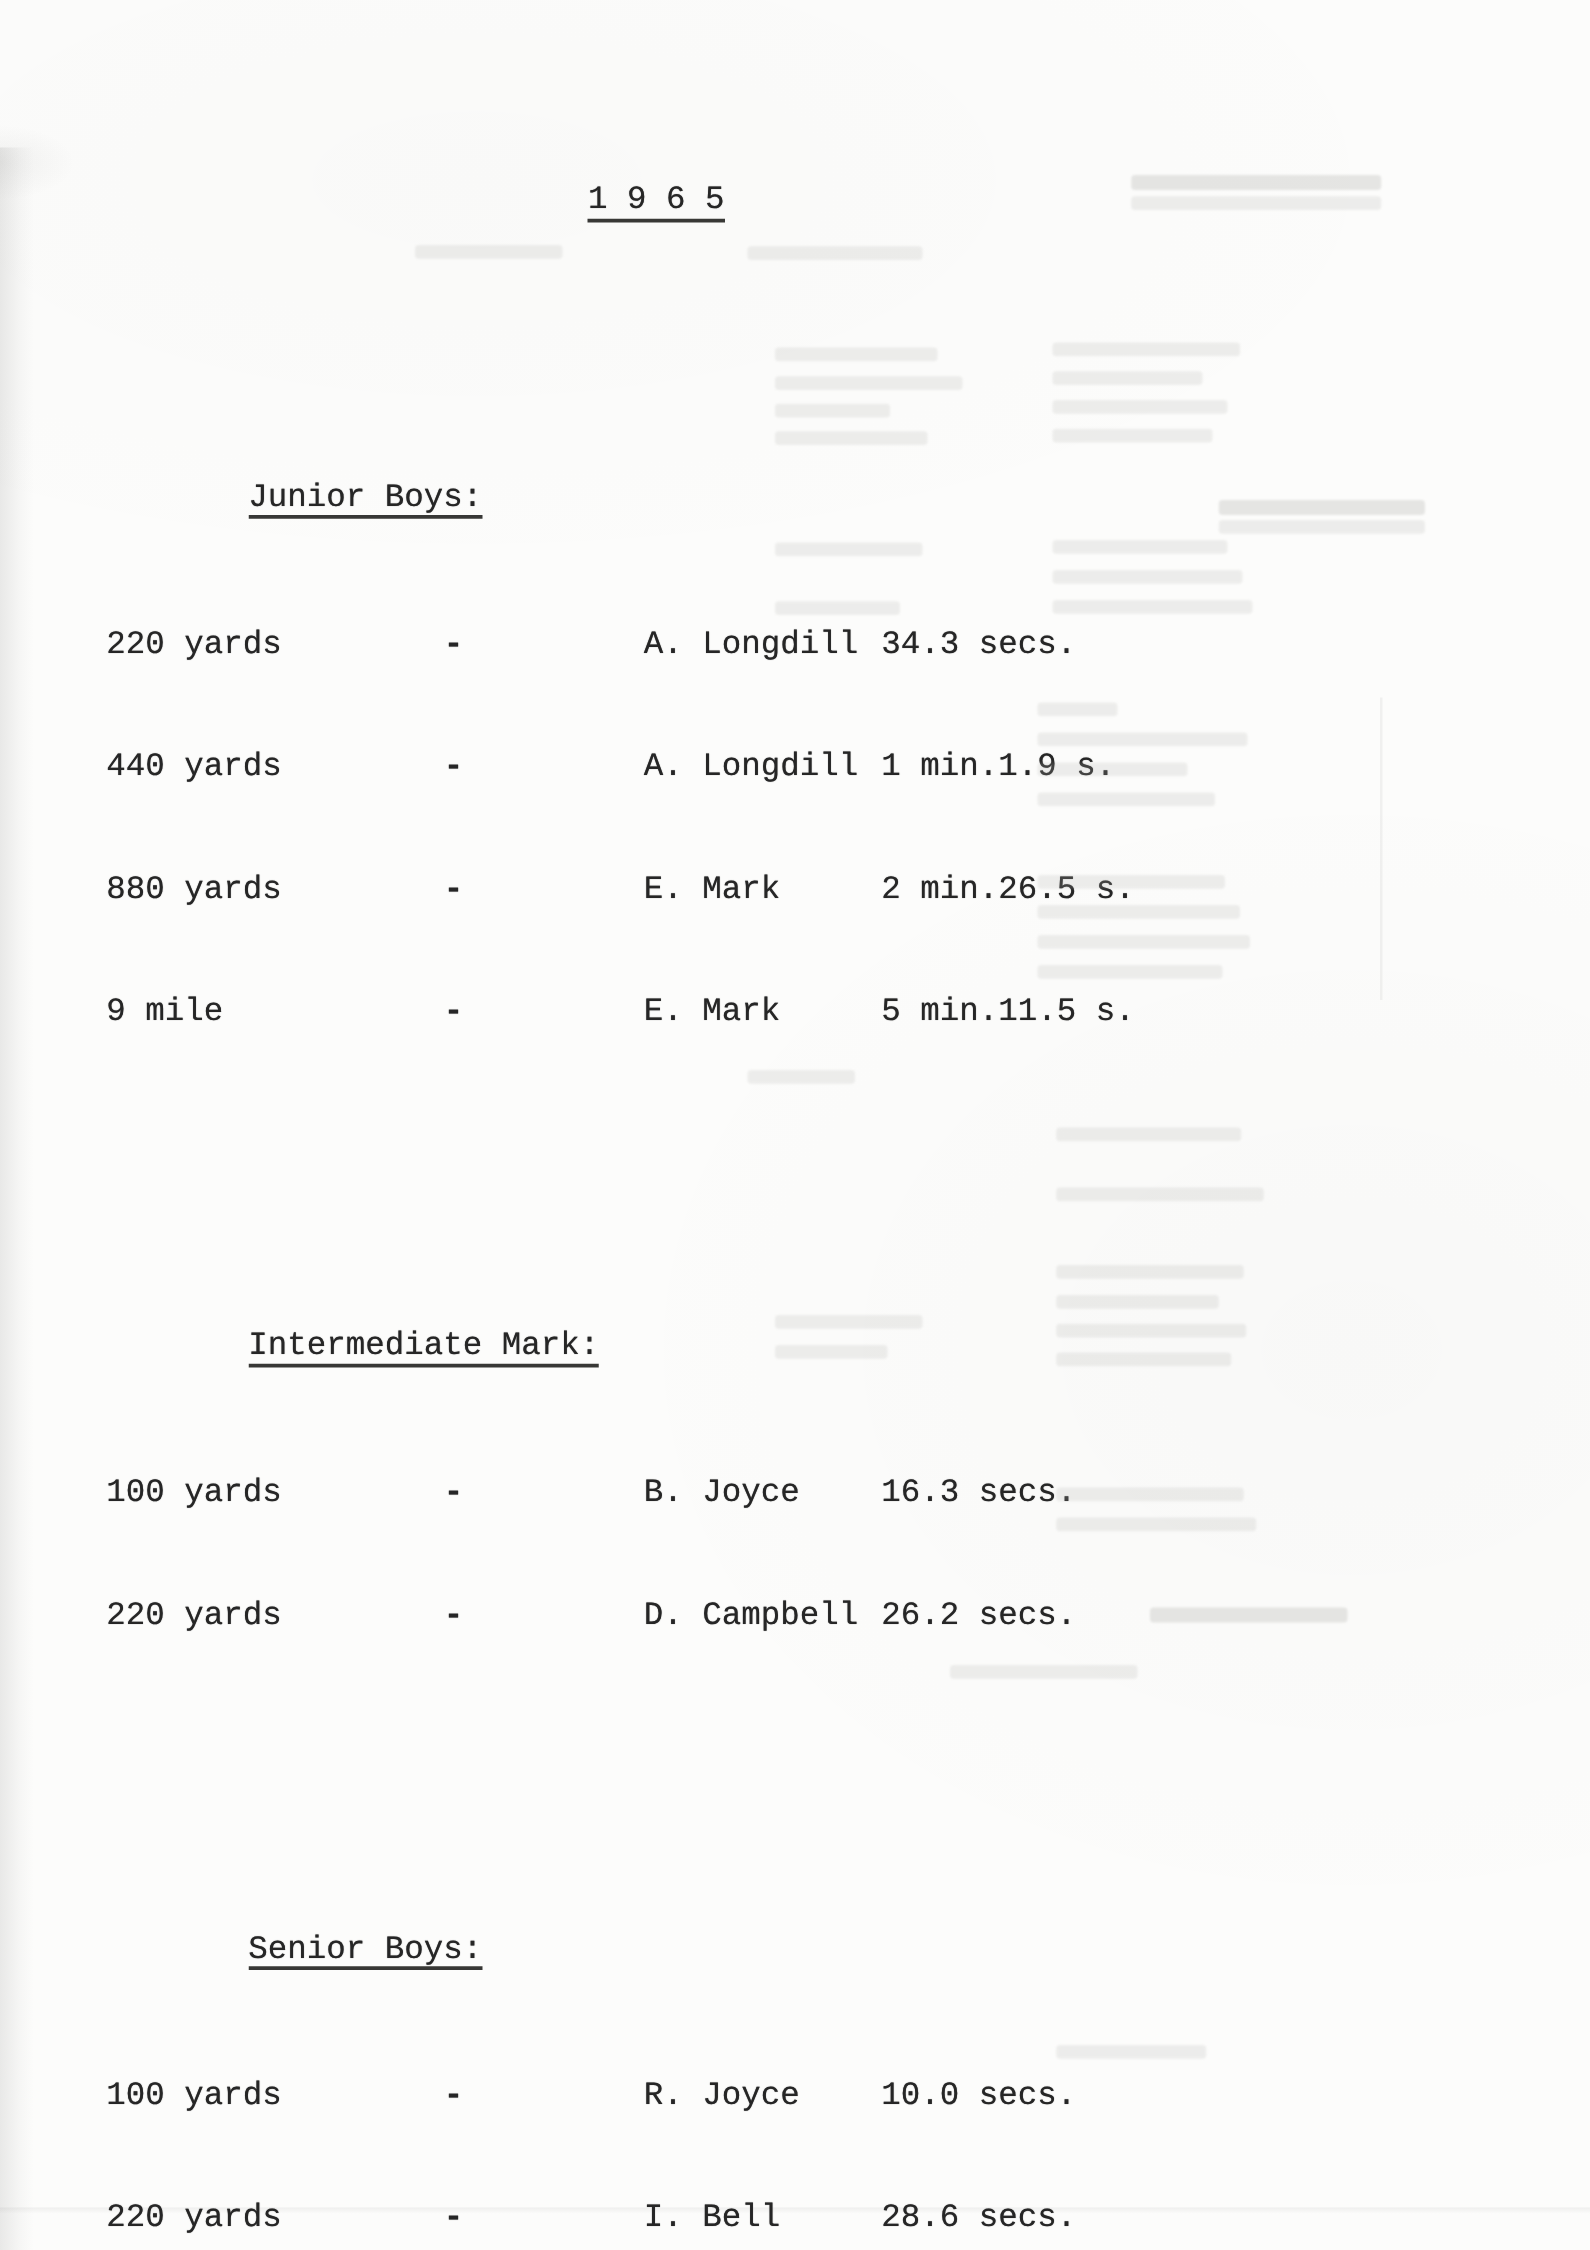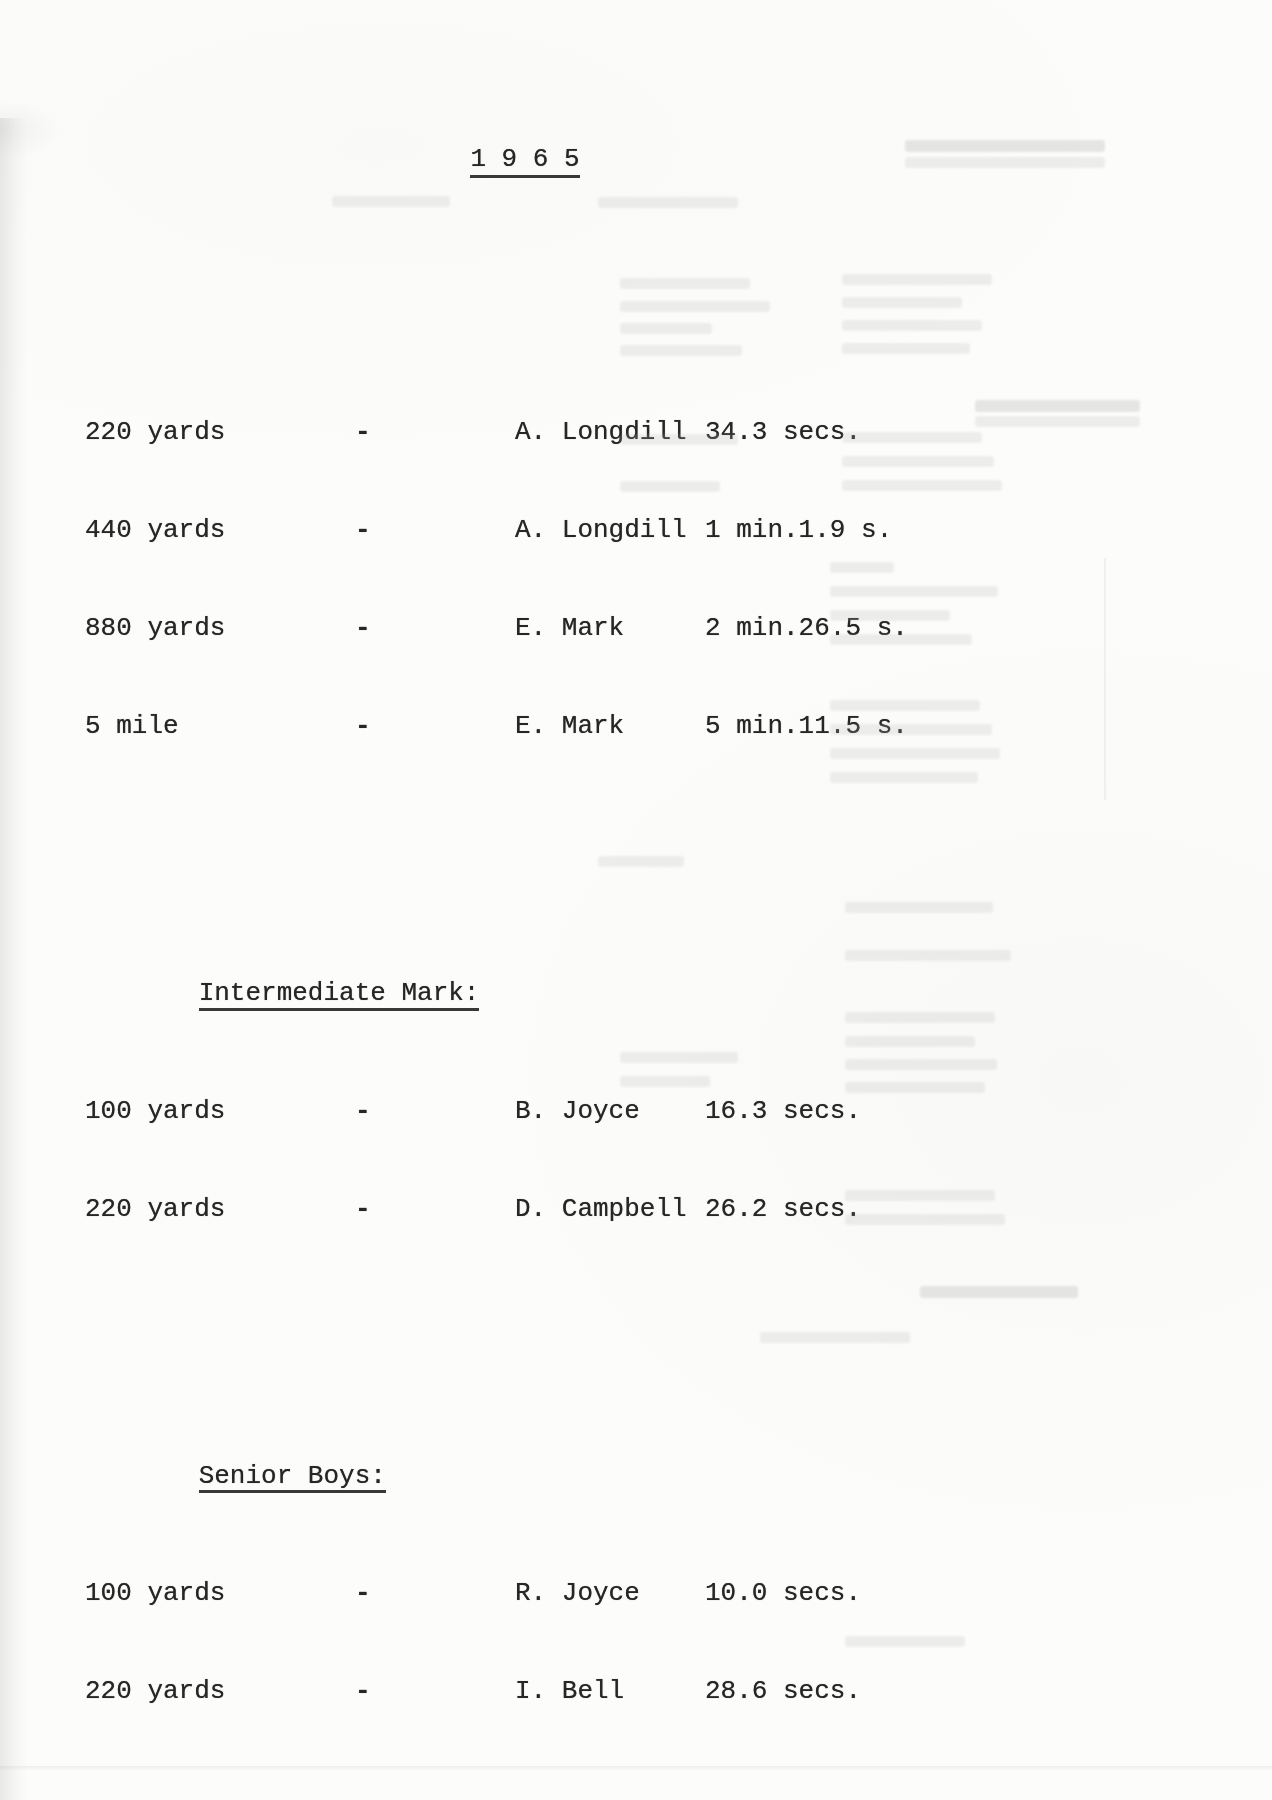--- a/index.html
+++ b/index.html
@@ -45,21 +45,21 @@
   }
   .typed {
     font-size: 26px;
     line-height: 24.5px;
     letter-spacing: 0px;
     text-shadow: 0 0 0.7px rgba(45,45,45,0.75);
     white-space: pre;
   }
   .page-title {
     text-align: center;
-    margin-bottom: 22px;
+    margin-bottom: 12px;
   }
   .page-title .u, .mid-title .u {
     display: inline-block;
     border-bottom: 3px solid #383836;
     padding-bottom: 3px;
   }
   .record-section { margin-bottom: 22px; }
   .heading-line { position: relative; margin-left: 20px; margin-bottom: 13px; height: 31px; }
   .heading {
     display: inline-block;
@@ -108,20 +108,24 @@
 
   <div class="edge-topleft"></div>
   <div class="edge-left"></div>
   <div class="edge-bottom"></div>
 
   <div class="content typed">
     <div class="page-title typed"><span class="u typed">1 9 6 5</span></div>
 
     <div id="track-sections" class="typed">
   <section class="record-section typed">
+    <div class="heading-line typed">
+      <span class="heading typed">Junior Boys:</span>
+      <span class="year typed" hidden=""></span>
+    </div>
     <div class="rows typed">
   <div class="row typed">
     <span class="event typed">220 yards</span>
     <span class="dash typed">-</span>
     <span class="name typed">A. Longdill</span>
     <span class="result typed">34.3 secs.</span>
   </div>
 
   <div class="row typed">
     <span class="event typed">440 yards</span>
@@ -131,21 +135,21 @@
   </div>
 
   <div class="row typed">
     <span class="event typed">880 yards</span>
     <span class="dash typed">-</span>
     <span class="name typed">E. Mark</span>
     <span class="result typed">2 min.26.5 s.</span>
   </div>
 
   <div class="row typed">
-    <span class="event typed">5 mile</span>
+    <span class="event typed">9 mile</span>
     <span class="dash typed">-</span>
     <span class="name typed">E. Mark</span>
     <span class="result typed">5 min.11.5 s.</span>
   </div>
 </div>
   </section>
 
   <section class="record-section typed">
     <div class="heading-line typed">
       <span class="heading typed">Intermediate Mark:</span>

